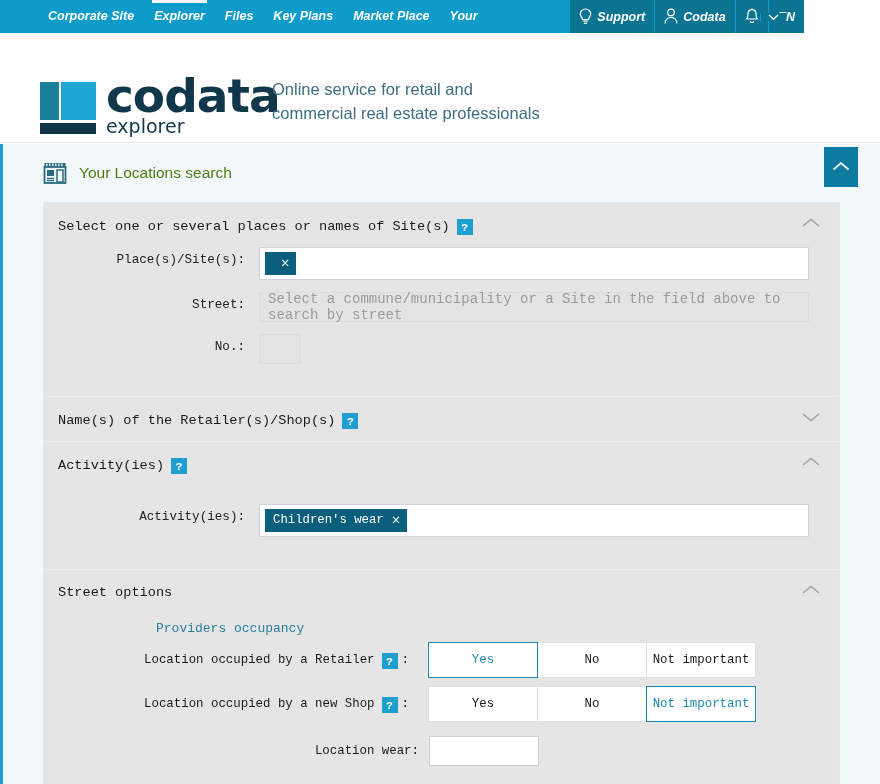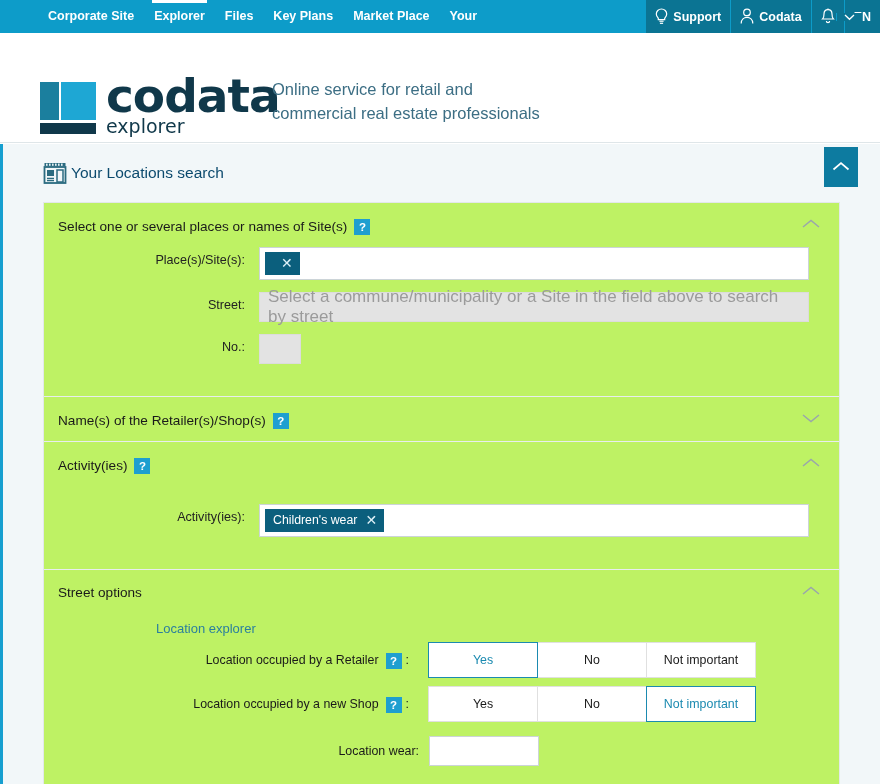--- a/index.html
+++ b/index.html
@@ -7,24 +7,25 @@
     margin: 0; padding: 0;
     width: 880px; height: 784px;
     overflow: hidden;
     background: #ffffff;
     font-family: "Liberation Sans", sans-serif;
   }
   #app { width: 880px; height: 784px; position: relative; background:#fff; }
 
   
   .topbar {
-    height: 33px; width: 880px;
+    height: 33px; width: 804px;
     background: #0d9cc9;
     display: flex; align-items: stretch;
     position: relative;
+    font-style: italic;
   }
   .topnav { display:flex; align-items:center; padding-left: 38px; gap: 0px; }
   .topnav a {
     color:#ffffff; font-size: 12.5px; font-weight: bold;
     text-decoration:none; padding: 0 10px; line-height: 33px;
     display:inline-block; white-space:nowrap;
     position: relative;
   }
   .topnav a.active::before{
     content:""; position:absolute; left:8px; right:8px; top:0; height:3px; background:#ffffff;
@@ -74,30 +75,30 @@
   
   .page {
     position:absolute; top: 144px; left:0; width:880px; height: 640px;
     background:#f2f7f9;
     border-left: 3px solid #169fd0;
   }
   .panel-head {
     height: 58px; display:flex; align-items:center; padding-left: 40px;
     position:relative;
   }
-  .panel-head-title { font-size: 15.5px; color:#0c4a6e; margin-left: 4px; }
+  .panel-head-title { font-size: 15.5px; color:#4d7c0f; margin-left: 12px; }
   .shop-icon { width:24px; height:22px; position:relative; display:block;}
   .collapse-btn{
     position:absolute; right: 22px; top: 3px; width: 34px; height: 40px;
     background:#0d7ba0; display:flex; align-items:center; justify-content:center;
     cursor:pointer;
   }
 
   .sections { margin: 0 40px 0 40px; background:#fff; border:1px solid #e3e8ea; }
-  .section { border-bottom: 1px solid #e8edef; background:#bef264; position:relative; }
+  .section { border-bottom: 1px solid #e8edef; background:#e5e5e5; position:relative;font-family:Liberation Mono, monospace; }
   .section:last-child { border-bottom:none; }
   .sec-header {
     display:flex; align-items:center; padding: 15px 18px 13px 14px;
     position:relative; cursor:pointer;
   }
   .sec-title { font-size: 13.6px; color:#1a1a1a; }
   .help-badge {
     display:inline-flex; align-items:center; justify-content:center;
     width: 16px; height: 16px; background:#1e9fd0; color:#fff;
     font-size: 11.5px; font-weight:bold; margin-left: 7px; cursor:pointer;
@@ -119,21 +120,21 @@
   }
   .tag {
     background:#0b5f7d; color:#fff; font-size: 12.3px;
     padding: 4px 7px 5px 8px; display:inline-flex; align-items:center; white-space:nowrap;
   }
   .tag .x { margin-left:8px; font-size: 14px; line-height:1; cursor:pointer; color:#dff1f8;}
 
   .input-disabled {
     border: 1px solid #dcdcdc; background:#e3e3e3; height: 30px;
     display:flex; align-items:center; padding: 0 8px;
-    color:#9b9b9b; font-size: 17px;
+    color:#9b9b9b; font-size: 14px;
   }
   .input-small-disabled {
     border: 1px solid #dcdcdc; background:#e3e3e3; height: 30px; width: 42px;
   }
   .input-plain { border: 1px solid #ccd4d8; background:#fff; height: 30px; width: 110px; }
 
   .sub-heading {
     color:#2b7f9e; font-size: 13px; padding: 8px 0 6px 112px;
   }
   .opt-row { display:flex; align-items:center; margin-bottom: 8px; }
@@ -359,21 +360,21 @@
       <div class="section">
         <div class="sec-header">
           <span class="sec-title">Street options</span>
           <span class="chev">
             <svg width="20" height="12" viewBox="0 0 20 12">
                 <path d="M2 9 L10 2.5 L18 9" fill="none" stroke="#9aa6ab" stroke-width="1.5"></path>
               </svg>
           </span>
         </div>
         <div class="sec-body">
-          <div class="sub-heading">Location explorer</div>
+          <div class="sub-heading">Providers occupancy</div>
 
           <div class="opt-row">
             <div class="opt-label">
               <span>Location occupied by a Retailer</span>
               <span class="help-badge">?</span>
               <span>:</span>
             </div>
             <div class="btngroup">
               <div class="b sel">Yes</div>
               <div class="b">No</div>

